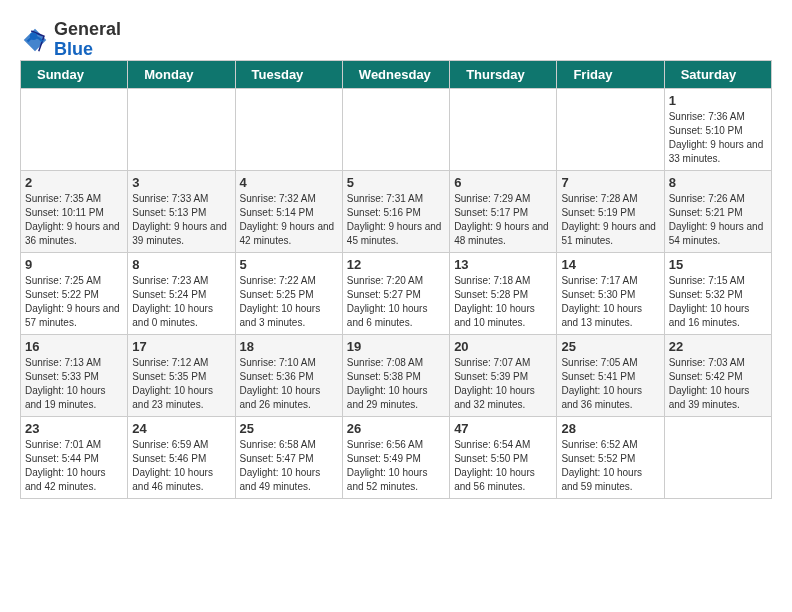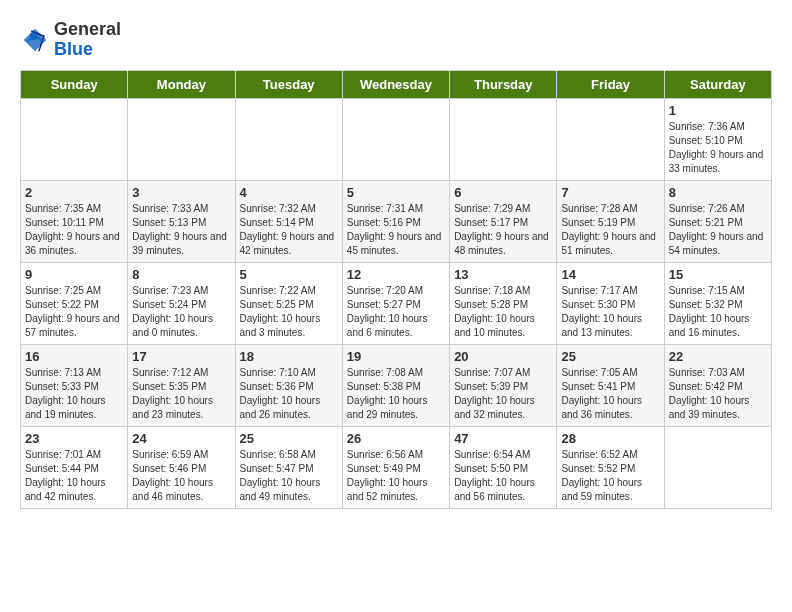--- a/index.html
+++ b/index.html
@@ -7,21 +7,20 @@
       font-family: Arial, sans-serif;
       background: #fff;
       width: 792px;
       min-height: 612px;
       padding: 20px;
     }
     .header-area {
       display: flex;
       justify-content: space-between;
       align-items: flex-end;
-      margin-bottom: 10px;
     }
     .logo {
       display: flex;
       align-items: center;
     }
     .logo-text {
       display: flex;
       flex-direction: column;
       font-size: 18px;
       font-weight: bold;
@@ -46,25 +45,25 @@
       font-size: 16px;
       color: #555;
       font-weight: normal;
     }
     .calendar {
       width: 100%;
       border-collapse: collapse;
       border: 1px solid #ccc;
     }
     .calendar th {
-      background-color: #4d7c0f;
+      background-color: #0f766e;
       color: #fff;
       font-size: 13px;
       padding: 6px 16px;
-      text-align: center;
+      text-align: left;
       border: 1px solid #ccc;
     }
     .calendar td {
       vertical-align: top;
       border: 1px solid #ccc;
       padding: 4px;
       width: calc(100% / 7);
       min-height: 80px;
       font-size: 10.5px;
       color: #333;

